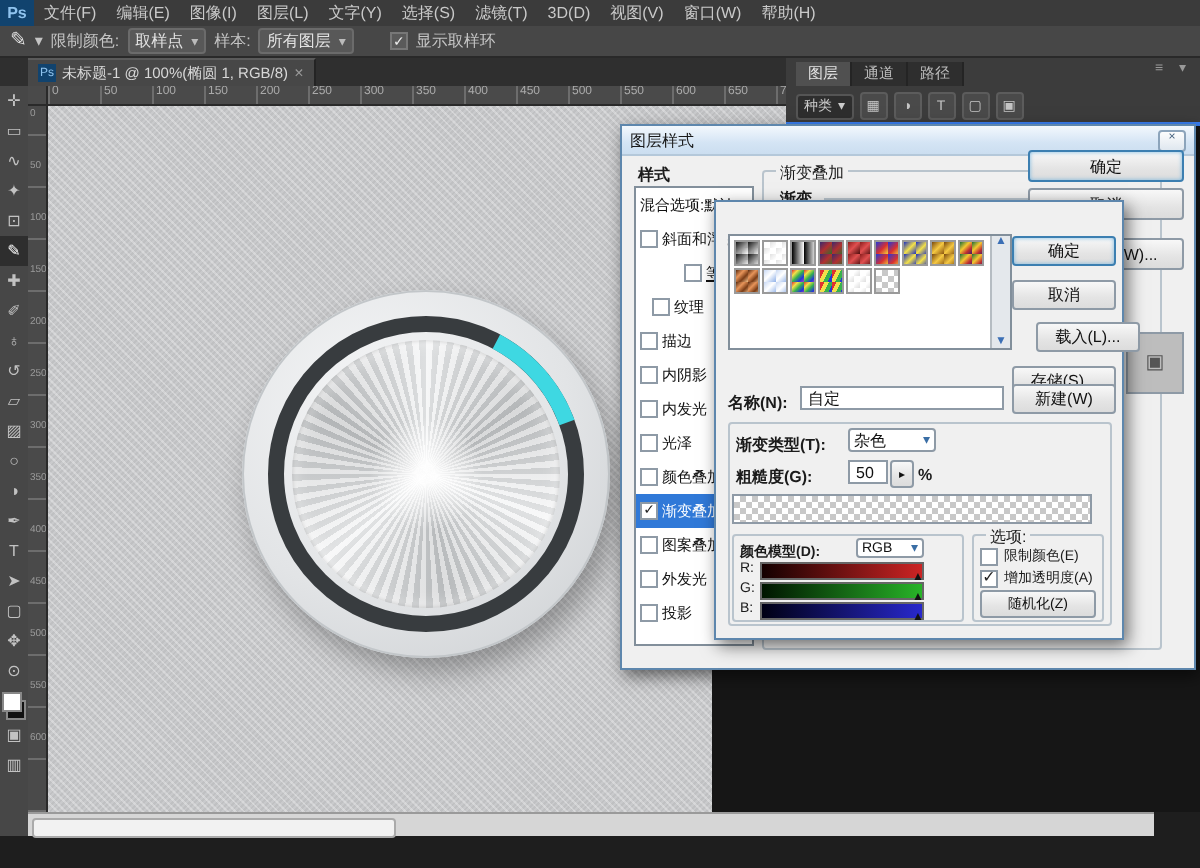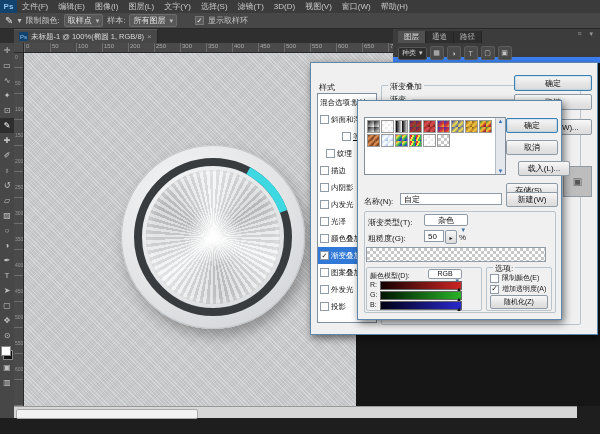--- a/index.html
+++ b/index.html
@@ -48,44 +48,44 @@
     box-shadow:4px 7px 14px rgba(0,0,0,.30), inset 0 0 0 1px #c2c6c9;}
   #knob .ring{position:absolute;left:13px;top:13px;width:158px;height:158px;border-radius:50%;
     border:8px solid #383c3f;box-sizing:border-box;}
   #knob .metal{position:absolute;left:25px;top:25px;width:134px;height:134px;border-radius:50%;
     background:
       radial-gradient(circle,rgba(255,255,255,.95) 0 5%,rgba(255,255,255,0) 30%),
       conic-gradient(rgba(255,255,255,.40) 0deg,rgba(70,70,70,.14) 55deg,rgba(255,255,255,.45) 110deg,rgba(80,80,80,.12) 170deg,rgba(255,255,255,.48) 230deg,rgba(70,70,70,.15) 300deg,rgba(255,255,255,.40) 360deg),
       repeating-conic-gradient(#f1f2f3 0deg 3deg,#c6c9cb 3deg 6deg);
     box-shadow:inset 0 0 10px rgba(255,255,255,.55), inset 0 0 2px rgba(0,0,0,.25);}
   
-  #panel-block{left:393px;top:29px;width:207px;height:34px;background:#3c3c3c;border-bottom:6px solid #3b82f6;box-sizing:border-box;}
+  #panel-block{left:393px;top:29px;width:207px;height:34px;background:#3c3c3c;border-bottom:2px solid #3b82f6;box-sizing:border-box;}
   .ptab{display:inline-block;height:12px;line-height:12px;padding:0 6px;font-size:7.5px;color:#bbb;background:#2e2e2e;border-right:1px solid #242424;}
   .ptab.act{background:#505050;color:#e5e5e5;}
   #panel-ctrl{position:absolute;right:4px;top:1px;font-size:7px;color:#999;letter-spacing:3px;}
   #panel-filter{position:absolute;left:5px;top:17px;display:flex;align-items:center;gap:3px;}
   #panel-filter .fdd{height:11px;background:#2e2e2e;border:1px solid #555;border-radius:2px;font-size:7px;color:#ccc;display:flex;align-items:center;padding:0 3px;gap:3px;}
   .ficon{width:12px;height:12px;background:#4a4a4a;border:1px solid #5c5c5c;border-radius:2px;color:#c5c5c5;font-size:7px;display:flex;align-items:center;justify-content:center;}
   #dark-a{left:596px;top:63px;width:4px;height:343px;background:#161616;}
   #dark-b{left:356px;top:333px;width:244px;height:73px;background:#161616;}
   
   .dlg{background:#f0f0f0;border:1px solid #5e87ad;box-shadow:2px 3px 8px rgba(0,0,0,.55);color:#1b1b1b;}
   .dlg-title{height:14px;background:linear-gradient(#f3f8fd,#d4e4f4 60%,#cbdef0);border-bottom:1px solid #b4c8da;
     display:flex;align-items:center;font-size:8px;color:#1a1a1a;padding:0 4px;}
   .dlg-title .grow{flex:1;}
   .wbtn{width:12px;height:9px;background:linear-gradient(#fdfdfd,#dfe7ef);border:1px solid #8ca4bb;border-radius:2px;
     font-size:6px;line-height:7px;text-align:center;color:#44617e;margin-left:2px;}
   .btn{position:absolute;background:linear-gradient(#f8f8f8,#e4e4e4 60%,#dcdcdc);border:1px solid #8e9aa6;border-radius:2px;
     font-size:8px;color:#111;display:flex;align-items:center;justify-content:center;}
   .btn.def{border:1px solid #3c7fb1;box-shadow:0 0 2px #7ab8e0 inset;}
   .fset{position:absolute;border:1px solid #b9c4cd;border-radius:2px;}
   .fset>legend,.flegend{position:absolute;top:-5px;left:6px;background:#f0f0f0;padding:0 2px;font-size:8px;color:#1b1b1b;}
-  .wlabel{position:absolute;font-size:8px;color:#1b1b1b;white-space:nowrap;}
+  .wlabel{position:absolute;font-size:8px;color:#1b1b1b;white-space:nowrap;font-weight:bold;}
   .dd{position:absolute;height:12px;background:#fff;border:1px solid #8e9aa6;border-radius:2px;font-size:8px;color:#111;
-    display:flex;align-items:center;padding:0 2px;box-sizing:border-box;flex-direction:column;}
+    display:flex;align-items:center;padding:0 2px;box-sizing:border-box;}
   .dd .dda{margin-left:auto;color:#3a6ea5;font-size:7px;}
   .input{position:absolute;background:#fff;border:1px solid #8e9aa6;font-size:8px;color:#111;display:flex;align-items:center;padding:0 3px;box-sizing:border-box;}
   .cbw{width:8px;height:8px;background:#fff;border:1px solid #8e9aa6;display:inline-flex;align-items:center;justify-content:center;font-size:8px;color:#222;line-height:8px;flex:none;}
   .cbrow{position:absolute;display:flex;align-items:center;gap:3px;font-size:8px;color:#1b1b1b;white-space:nowrap;}
   .checker{background-image:conic-gradient(#c8c8c8 0 25%,#fff 0 50%,#c8c8c8 0 75%,#fff 0);background-size:6px 6px;}
   
   #ls{left:310px;top:62px;width:286px;height:271px;}
   #ls-list{position:absolute;left:6px;top:30px;width:58px;height:228px;background:#fff;border:1px solid #828f9b;overflow:hidden;}
   .lsrow{height:17px;display:flex;align-items:center;gap:2px;padding:0 2px;font-size:7.5px;color:#111;white-space:nowrap;overflow:hidden;}
   .lsrow.sel{background:#3079d8;color:#fff;}
@@ -233,20 +233,25 @@
           <span class="ficon">▢</span>
           <span class="ficon">▣</span>
         </span>
     </div>
   </div>
 
   <div id="dark-a" class="abs"></div>
   <div id="dark-b" class="abs"></div>
 
   <div id="ls" class="abs dlg">
+    <div class="dlg-title">
+      <span>图层样式</span>
+      <span class="grow"></span>
+      <span class="wbtn">×</span>
+    </div>
     <span class="wlabel" style="left:8px;top:19px;">样式</span>
     <div id="ls-list">
         <div class="lsrow">
           <span>混合选项:默认</span>
         </div>
         <div class="lsrow">
           <span class="cbw"></span>
           <span>斜面和浮雕</span>
         </div>
         <div class="lsrow" style="padding-left: 24px; text-decoration: underline;">

